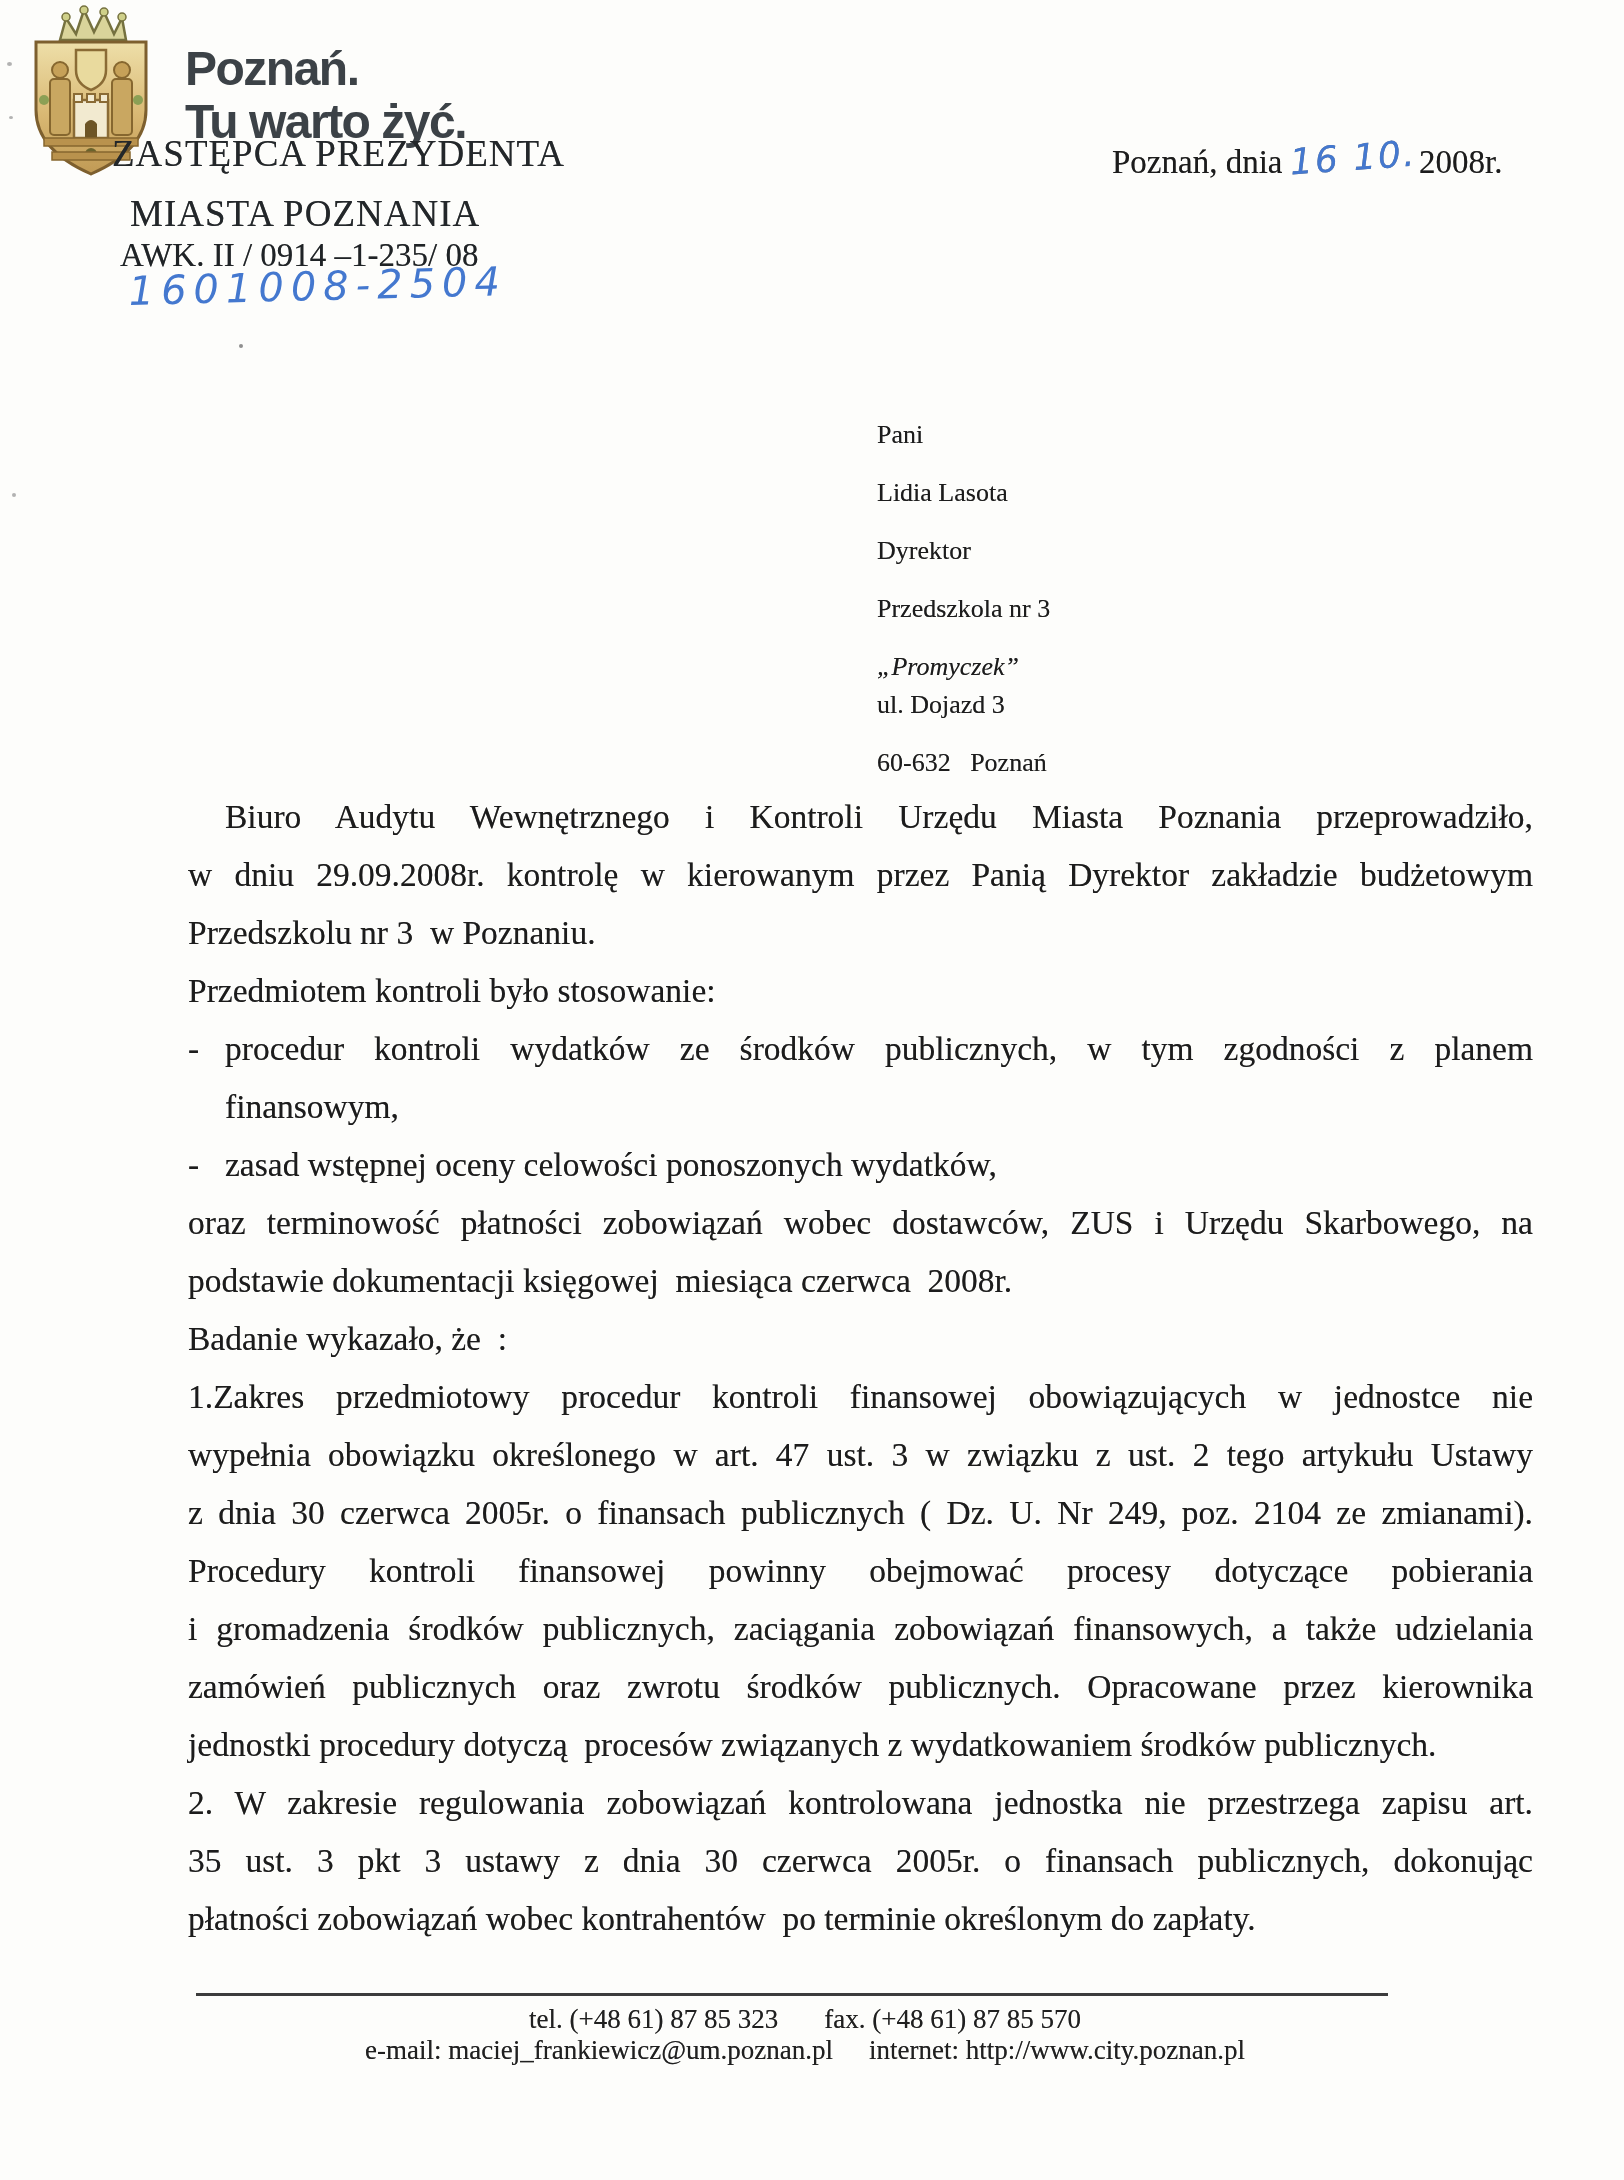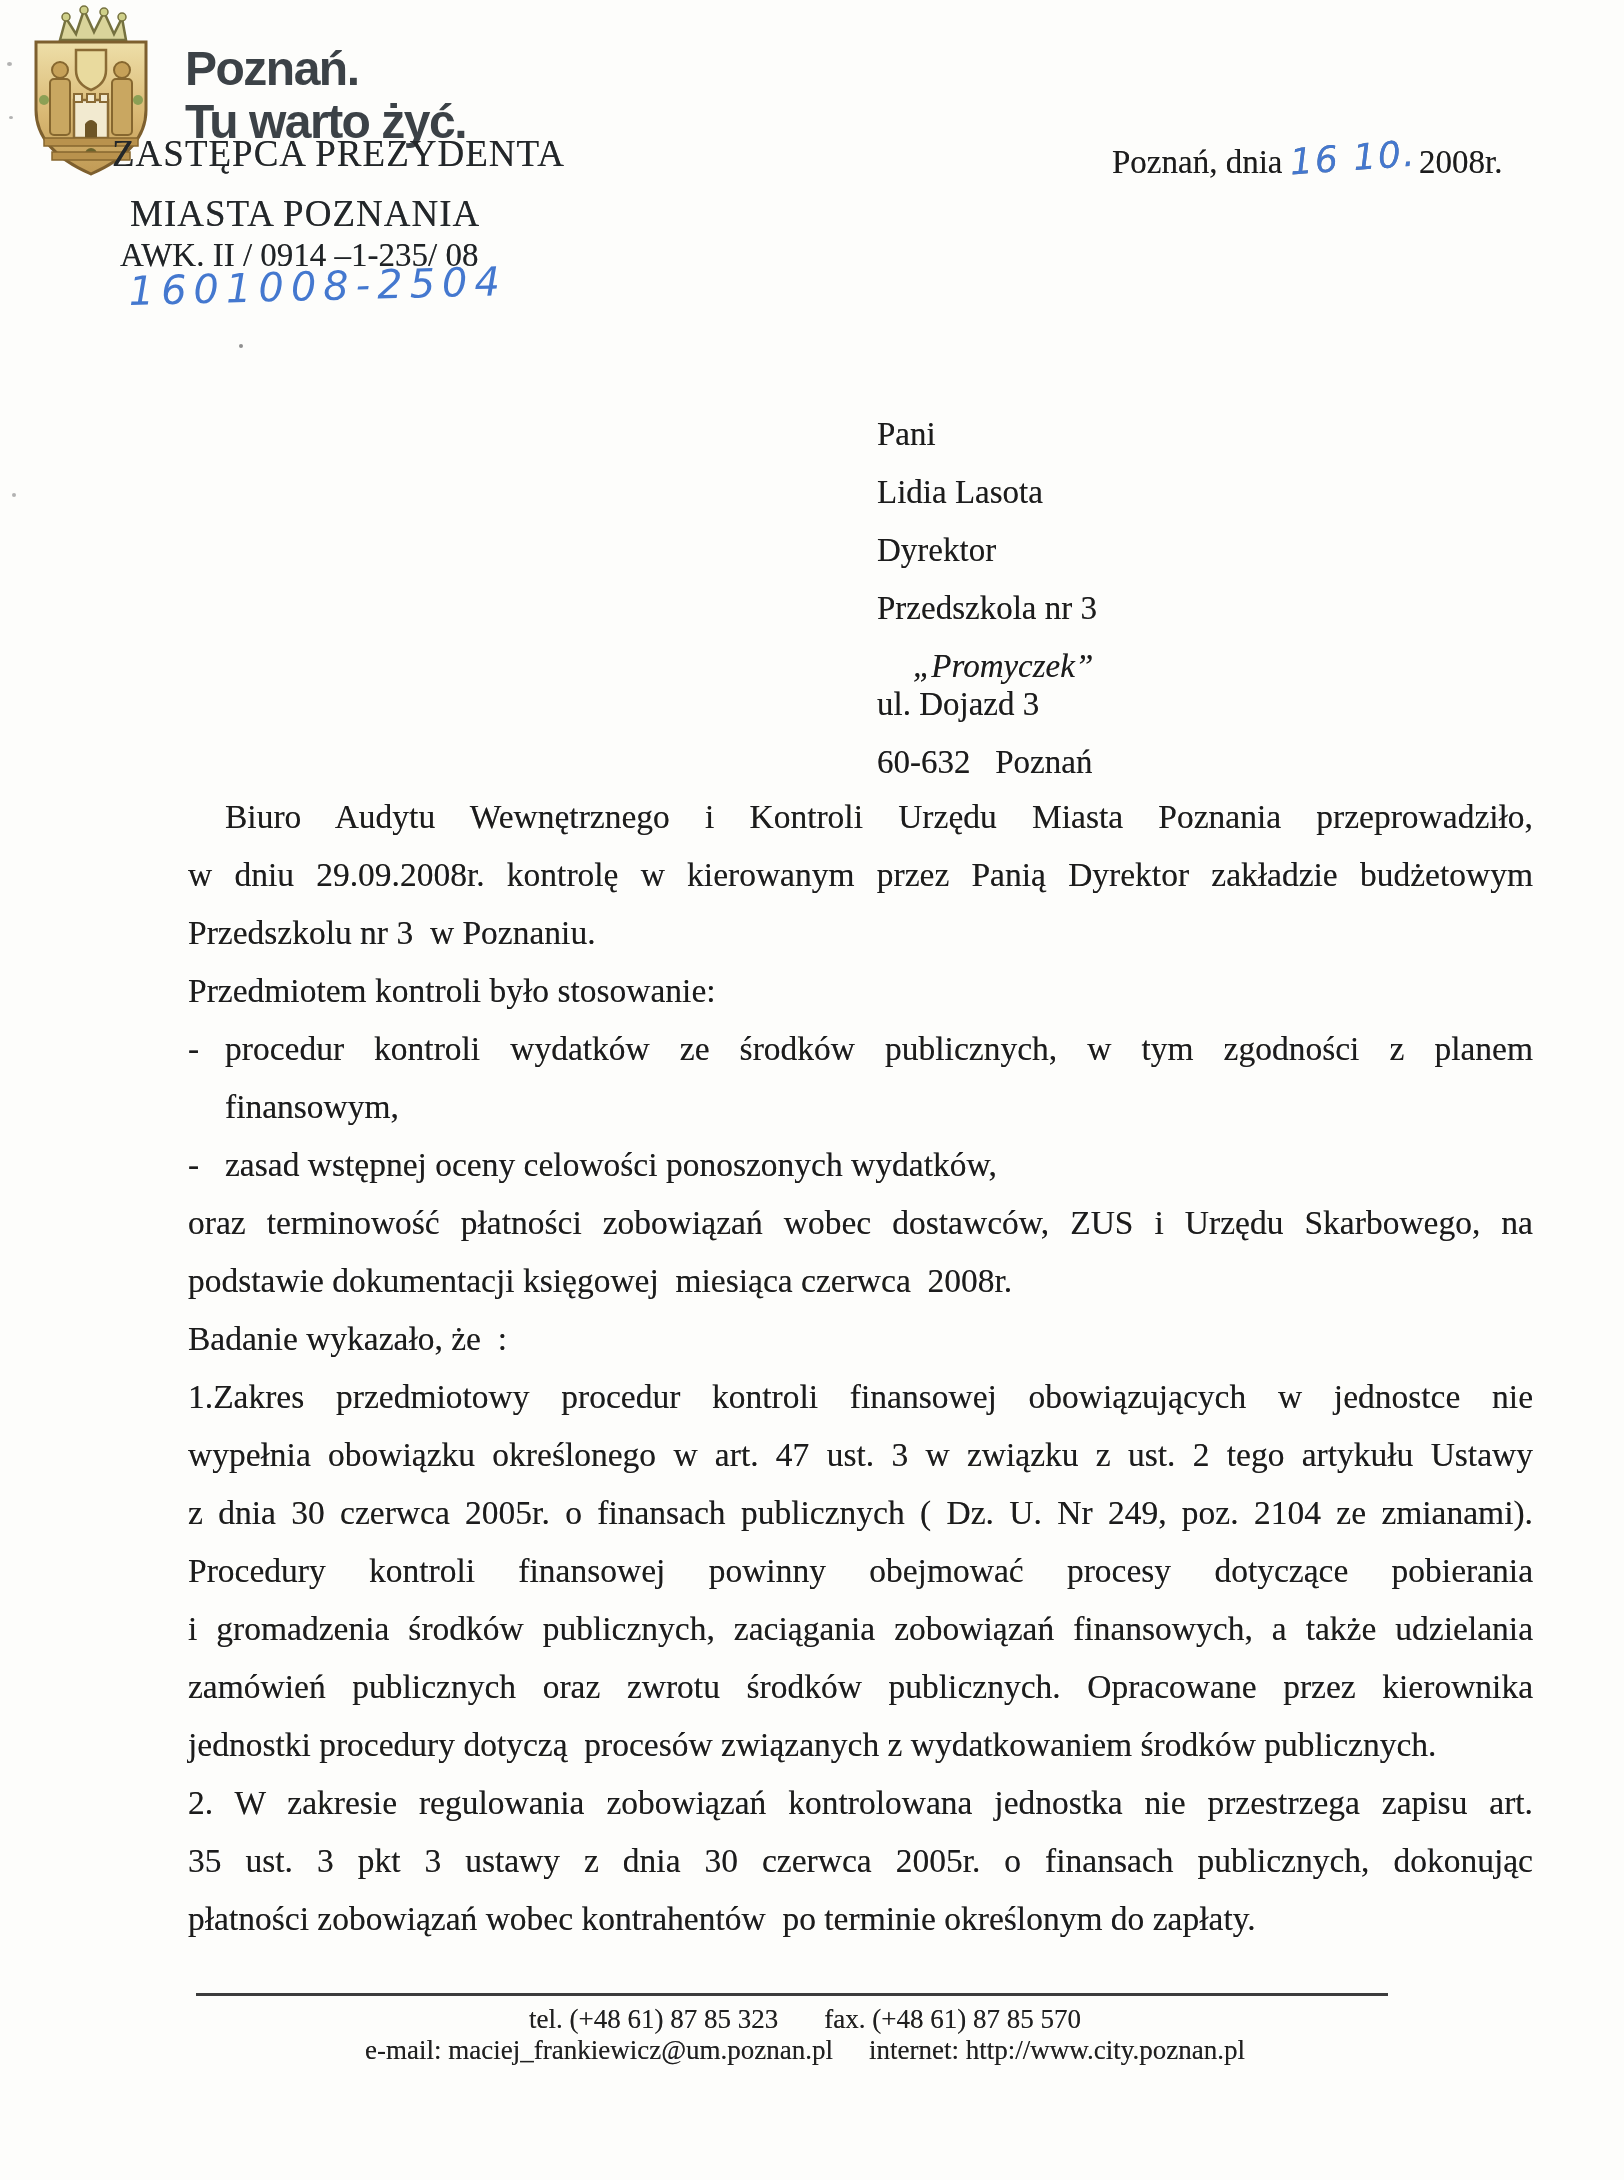--- a/index.html
+++ b/index.html
@@ -39,23 +39,23 @@
   }
   .handdate{
     display:inline-block;
     font-family:"DejaVu Sans", sans-serif;
     font-style:italic; font-size:36px; letter-spacing:2px;
     color:#4478cf; transform:rotate(-4deg) translateY(-3px);
     margin:0 2px 0 8px;
   }
 
   
-  .recipient{ position:absolute; left:877px; top:418px; font-size:33px; }
+  .recipient{ position:absolute; left:877px; top:418px; font-size:26px; }
   .recipient .rline{ line-height:33px; margin-bottom:25px; white-space:pre-wrap; }
-  .recipient .rline.small-gap{ margin-bottom:5px;margin-left:36px; }
+  .recipient .rline.small-gap{ margin-bottom:5px; }
   .recipient .rline.italic{ font-style:italic; }
 
   
   .body-text{ position:absolute; left:140px; top:788px; width:1345px; font-size:33.5px;margin-left:48px; }
   .bl{ line-height:58px; height:58px; }
   .j{ text-align:justify; text-align-last:justify; }
   .l{ text-align:left; white-space:pre-wrap; }
   .ind{ text-indent:37px; }
   .brow{ display:flex; }
   .brow .dash{ width:37px; flex:0 0 37px; }

